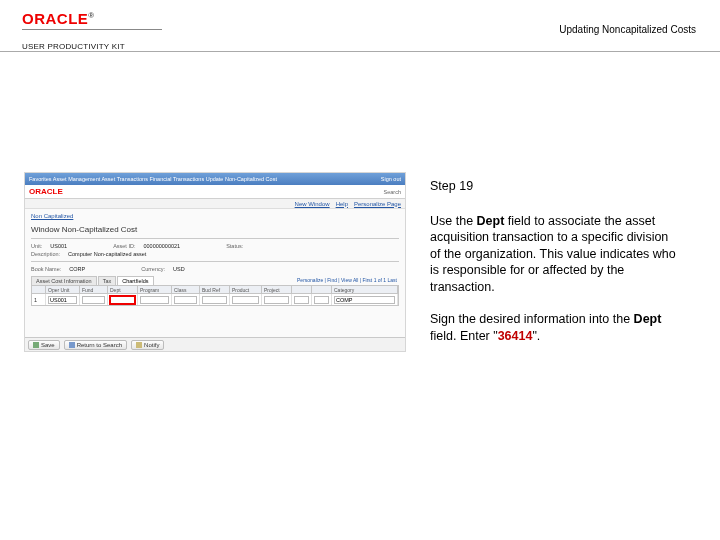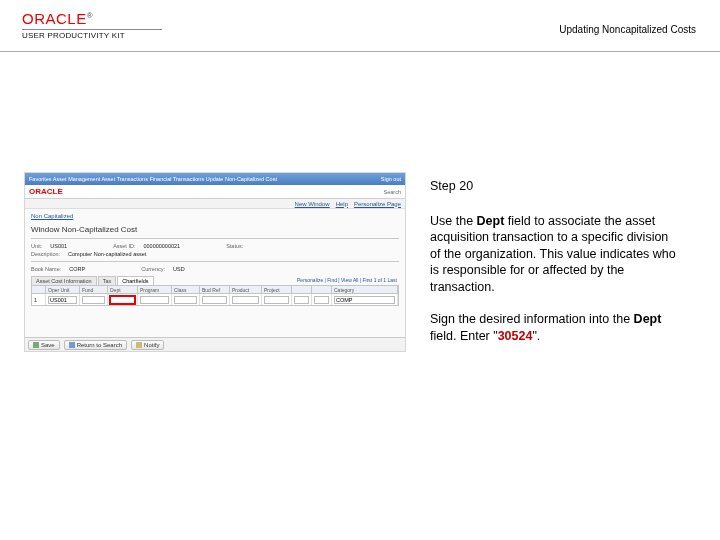--- a/index.html
+++ b/index.html
@@ -16,33 +16,33 @@
     height: 52px;
     border-bottom: 1px solid #aaa;
   }
   .logo {
     position: absolute;
     left: 22px;
     top: 10px;
     width: 140px;
   }
   .oracle-brand {
-    font-weight: normal;
+    font-weight: bold;
     color: #e00;
     font-size: 15px;
     letter-spacing: 0.5px;
   }
   .oracle-brand .tm { font-size: 8px; color: #555; vertical-align: super; }
   .upk {
     font-size: 8px;
     letter-spacing: 0.2px;
     color: #111;
     border-top: 1px solid #888;
     margin-top: 2px;
-    padding-top: 1px;
+    padding-top: 12px;
   }
   .title {
     position: absolute;
     right: 24px;
     top: 24px;
     font-size: 10px;
     color: #000;
   }
 
   .content {
@@ -278,22 +278,22 @@
           <span>Return to Search</span>
         </span>
       <span class="btn">
           <span class="icon-sq" style="background:#cb7"></span>
           <span>Notify</span>
         </span>
     </div>
   </div>
 
   <div class="instr">
-    <div class="step">Step 20</div>
+    <div class="step">Step 19</div>
     <p>
       <span>Use the </span><b>Dept</b><span> field to associate the asset acquisition transaction to a specific division of the organization. This value indicates who is responsible for or affected by the transaction.</span>
     </p>
     <p>
-      <span>Sign the desired information into the </span><b>Dept</b><span> field. Enter "</span><span class="entry-val">30524</span><span>".</span>
+      <span>Sign the desired information into the </span><b>Dept</b><span> field. Enter "</span><span class="entry-val">36414</span><span>".</span>
     </p>
   </div>
 
 </div>
 
 </body></html>

